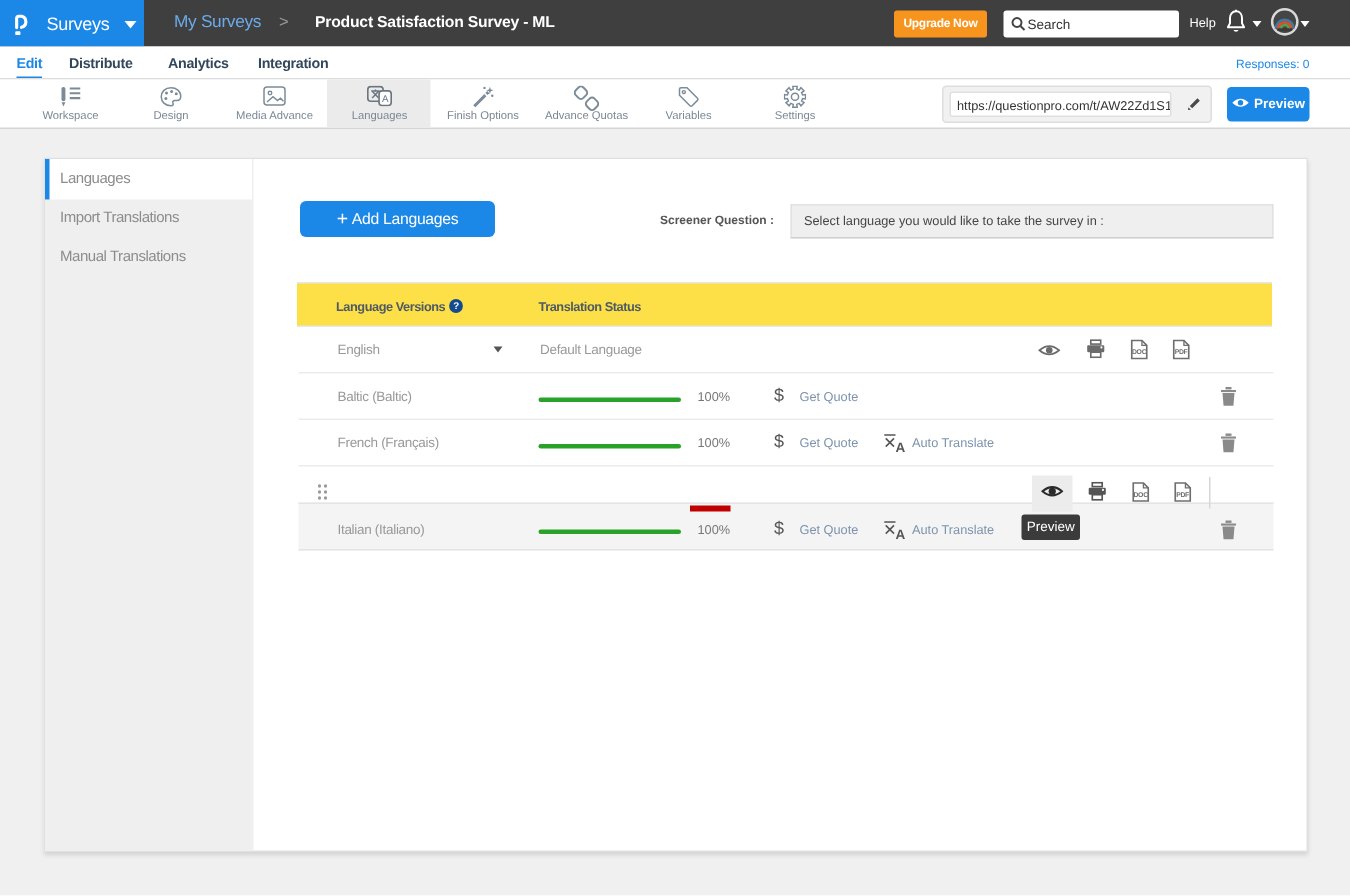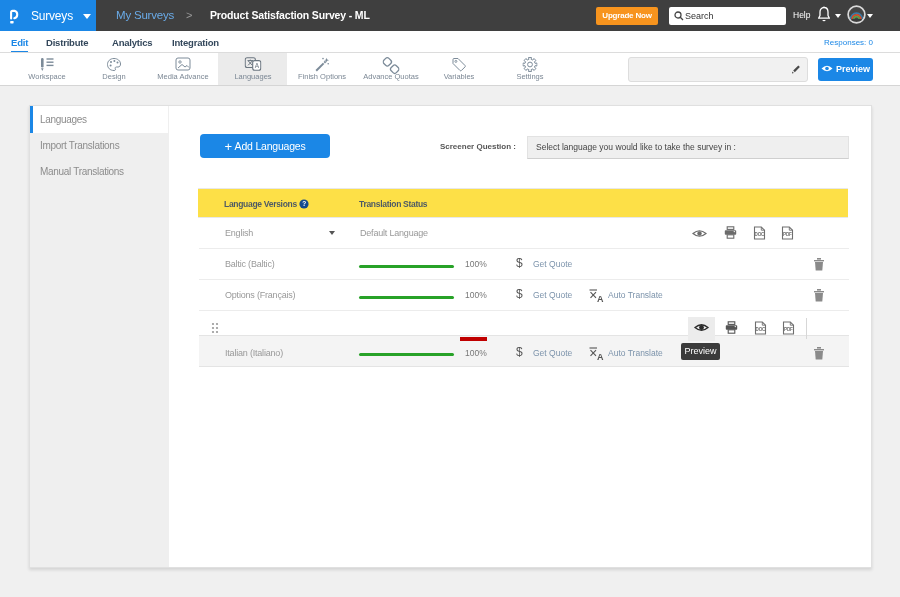--- a/index.html
+++ b/index.html
@@ -202,20 +202,21 @@
       <div class="lbl">Variables</div>
     </div>
     <div class="titem" style="left:510px; width:40px;">
       <svg width="15" height="15" viewBox="0 0 15 15">
           <path d="M14.55 6.04 L14.55 8.96 L12.57 8.66 L11.90 10.27 L13.52 11.45 L11.45 13.52 L10.27 11.90 L8.66 12.57 L8.96 14.55 L6.04 14.55 L6.34 12.57 L4.73 11.90 L3.55 13.52 L1.48 11.45 L3.10 10.27 L2.43 8.66 L0.45 8.96 L0.45 6.04 L2.43 6.34 L3.10 4.73 L1.48 3.55 L3.55 1.48 L4.73 3.10 L6.34 2.43 L6.04 0.45 L8.96 0.45 L8.66 2.43 L10.27 3.10 L11.45 1.48 L13.52 3.55 L11.90 4.73 L12.57 6.34 Z" fill="none" stroke="#7c8b99" stroke-width="1"></path>
           <circle cx="7.5" cy="7.5" r="2.4" fill="none" stroke="#7c8b99" stroke-width="1"></circle>
         </svg>
       <div class="lbl">Settings</div>
     </div>
     <div id="urlwrap">
+      <div id="urlinput">https://questionpro.com/t/AW22Zd1S1</div>
       <svg id="urlpencil" width="12" height="12" viewBox="0 0 12 12">
           <path d="M3.2 7.6 L8.3 2.5 L9.9 4.1 L4.8 9.2 Z M3.9 10.1 L2 10.4 L2.3 8.5 Z" fill="#4a4a4a"></path>
         </svg>
     </div>
     <div id="previewbtn"><svg width="12" height="9" viewBox="0 0 12 9" style="vertical-align:-1px; margin-right:3px;">
           <path d="M0.5 4.5 Q6 -0.8 11.5 4.5 Q6 9.8 0.5 4.5 Z" fill="#fff"></path>
           <circle cx="6" cy="4.5" r="1.8" fill="#1b87e6"></circle>
         </svg>Preview</div>
   </div>
 
@@ -274,21 +275,21 @@
     <span class="dollar">$</span>
     <span class="gq">Get Quote</span>
     <svg class="trash" width="12" height="14" viewBox="0 0 12 14">
         <rect x="1" y="3" width="10" height="1.4" fill="#8a8a8a"></rect>
         <rect x="4" y="1" width="4" height="1.6" fill="#8a8a8a"></rect>
         <path d="M2 5 L10 5 L9.3 13.5 L2.7 13.5 Z" fill="#8a8a8a"></path>
       </svg>
   </div>
 
   <div class="row" id="row-fr">
-    <span class="lname">Options (Français)</span>
+    <span class="lname">French (Français)</span>
     <div class="bar"></div>
     <span class="pct">100%</span>
     <span class="dollar">$</span>
     <span class="gq">Get Quote</span>
     <svg class="at-ic" width="15" height="13" viewBox="0 0 15 13">
         <line x1="0.5" y1="1" x2="8" y2="1" stroke="#555" stroke-width="1.1"></line>
         <line x1="1.5" y1="3.2" x2="7" y2="8.8" stroke="#555" stroke-width="1.1"></line>
         <line x1="7" y1="3.2" x2="1.5" y2="8.8" stroke="#555" stroke-width="1.1"></line>
         <text x="8" y="12.5" font-size="9" font-weight="bold" fill="#555" font-family="Liberation Sans">A</text>
       </svg>

